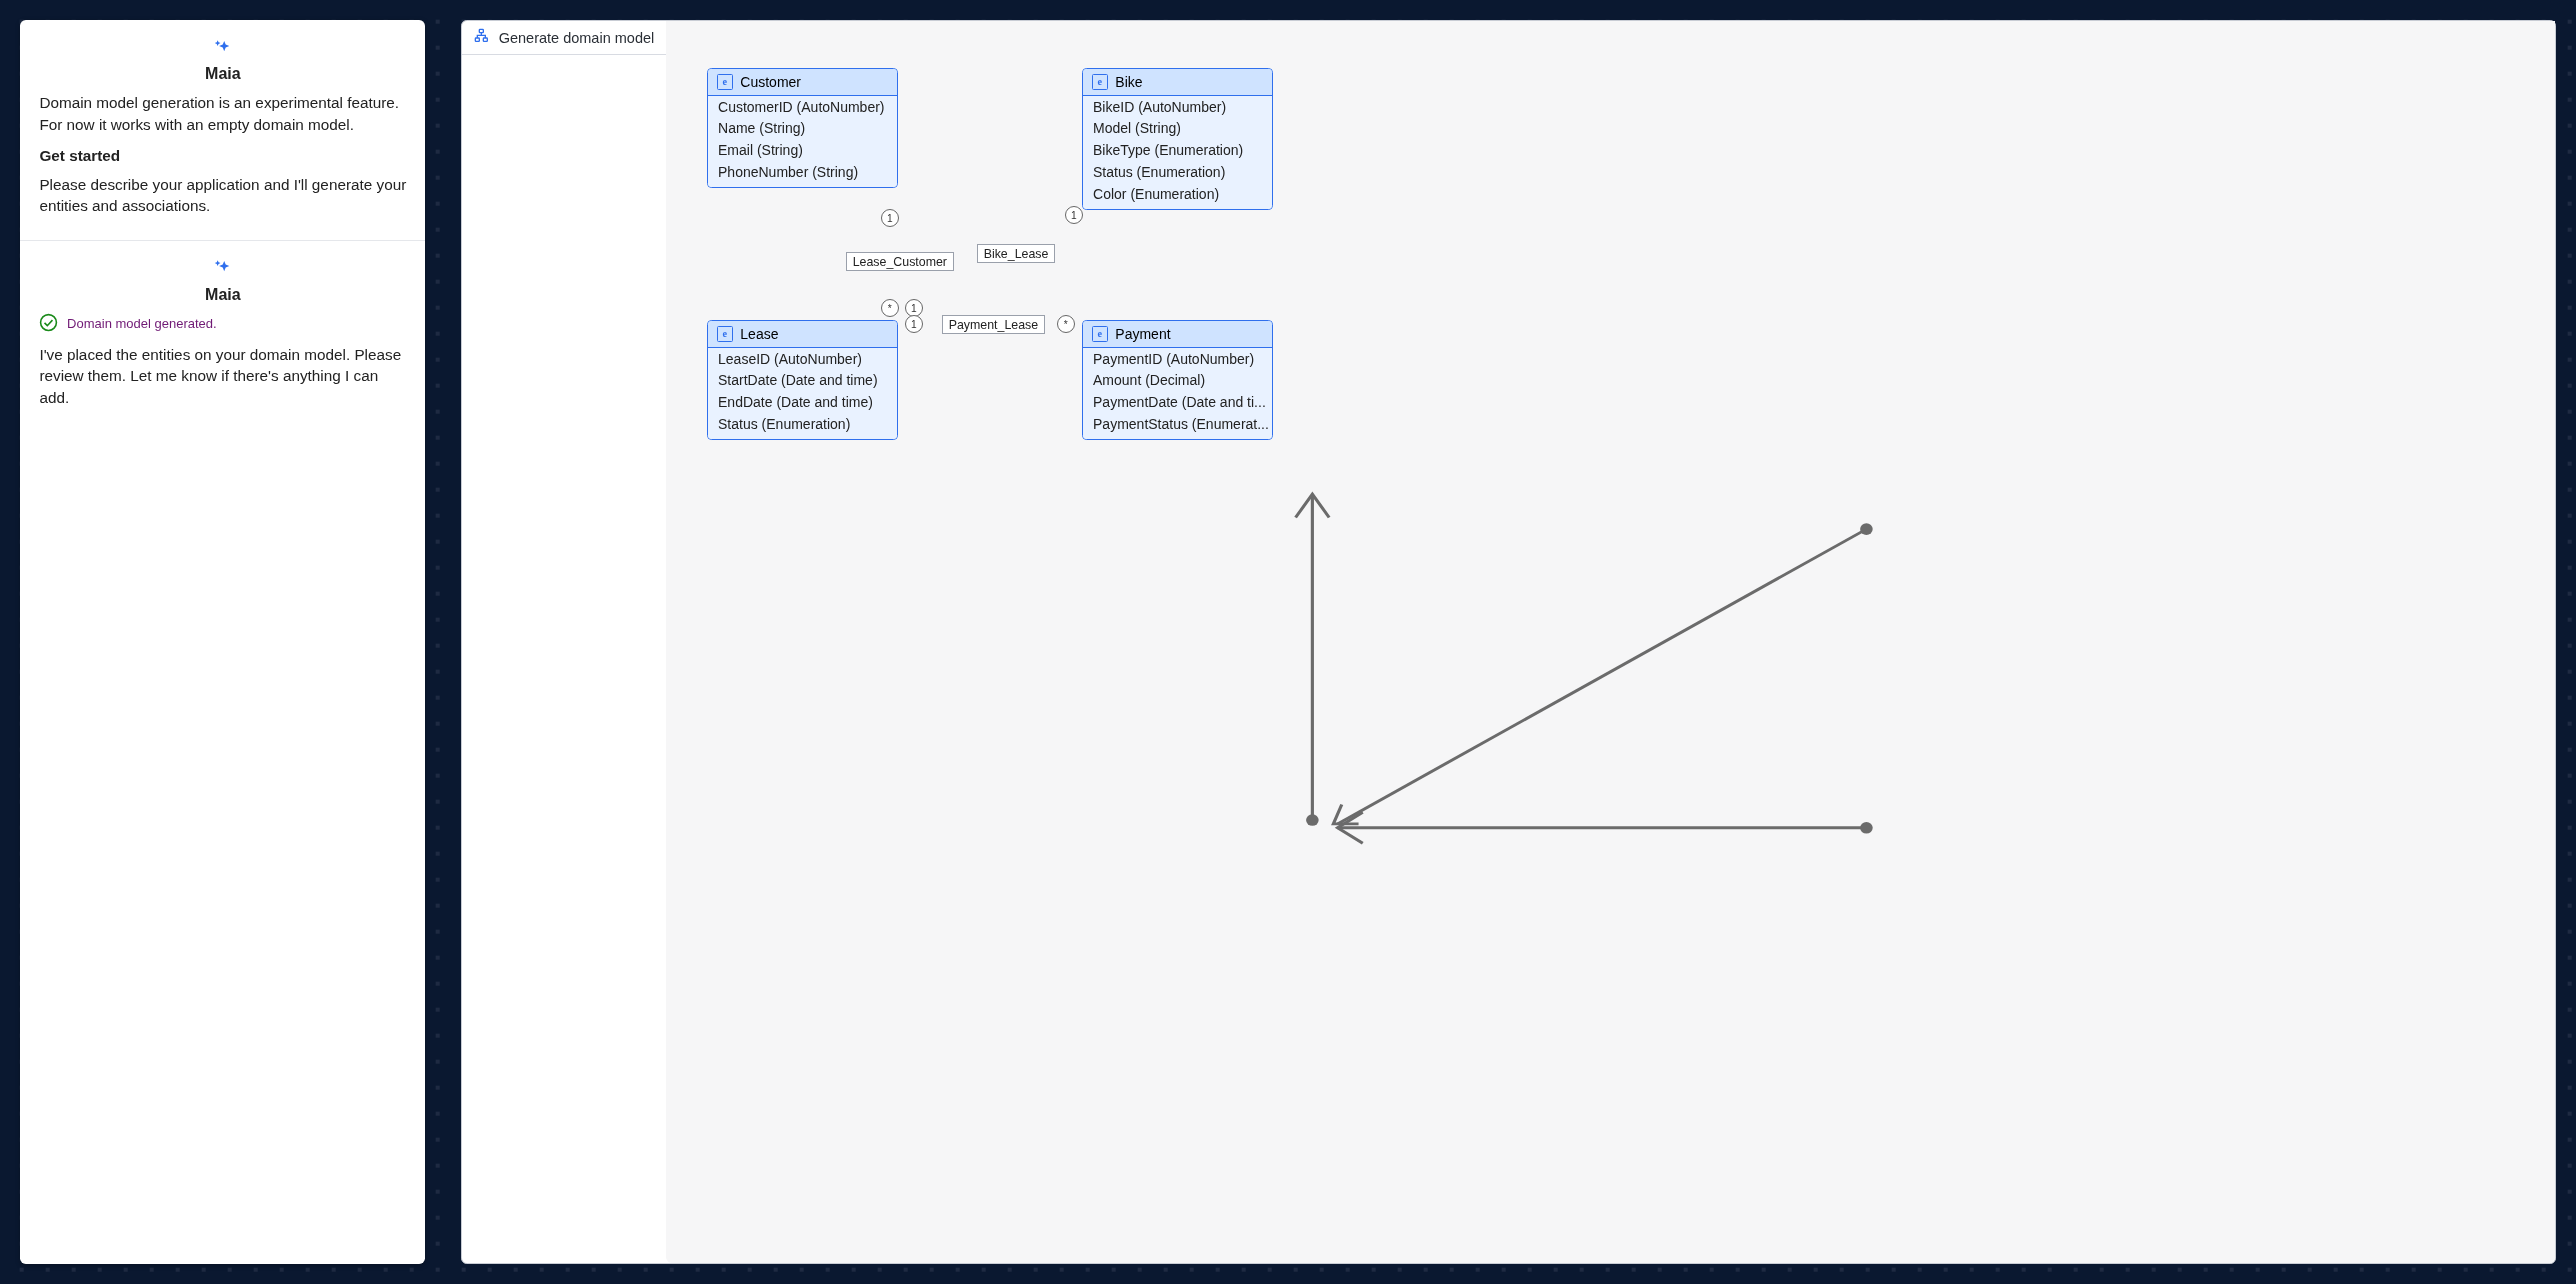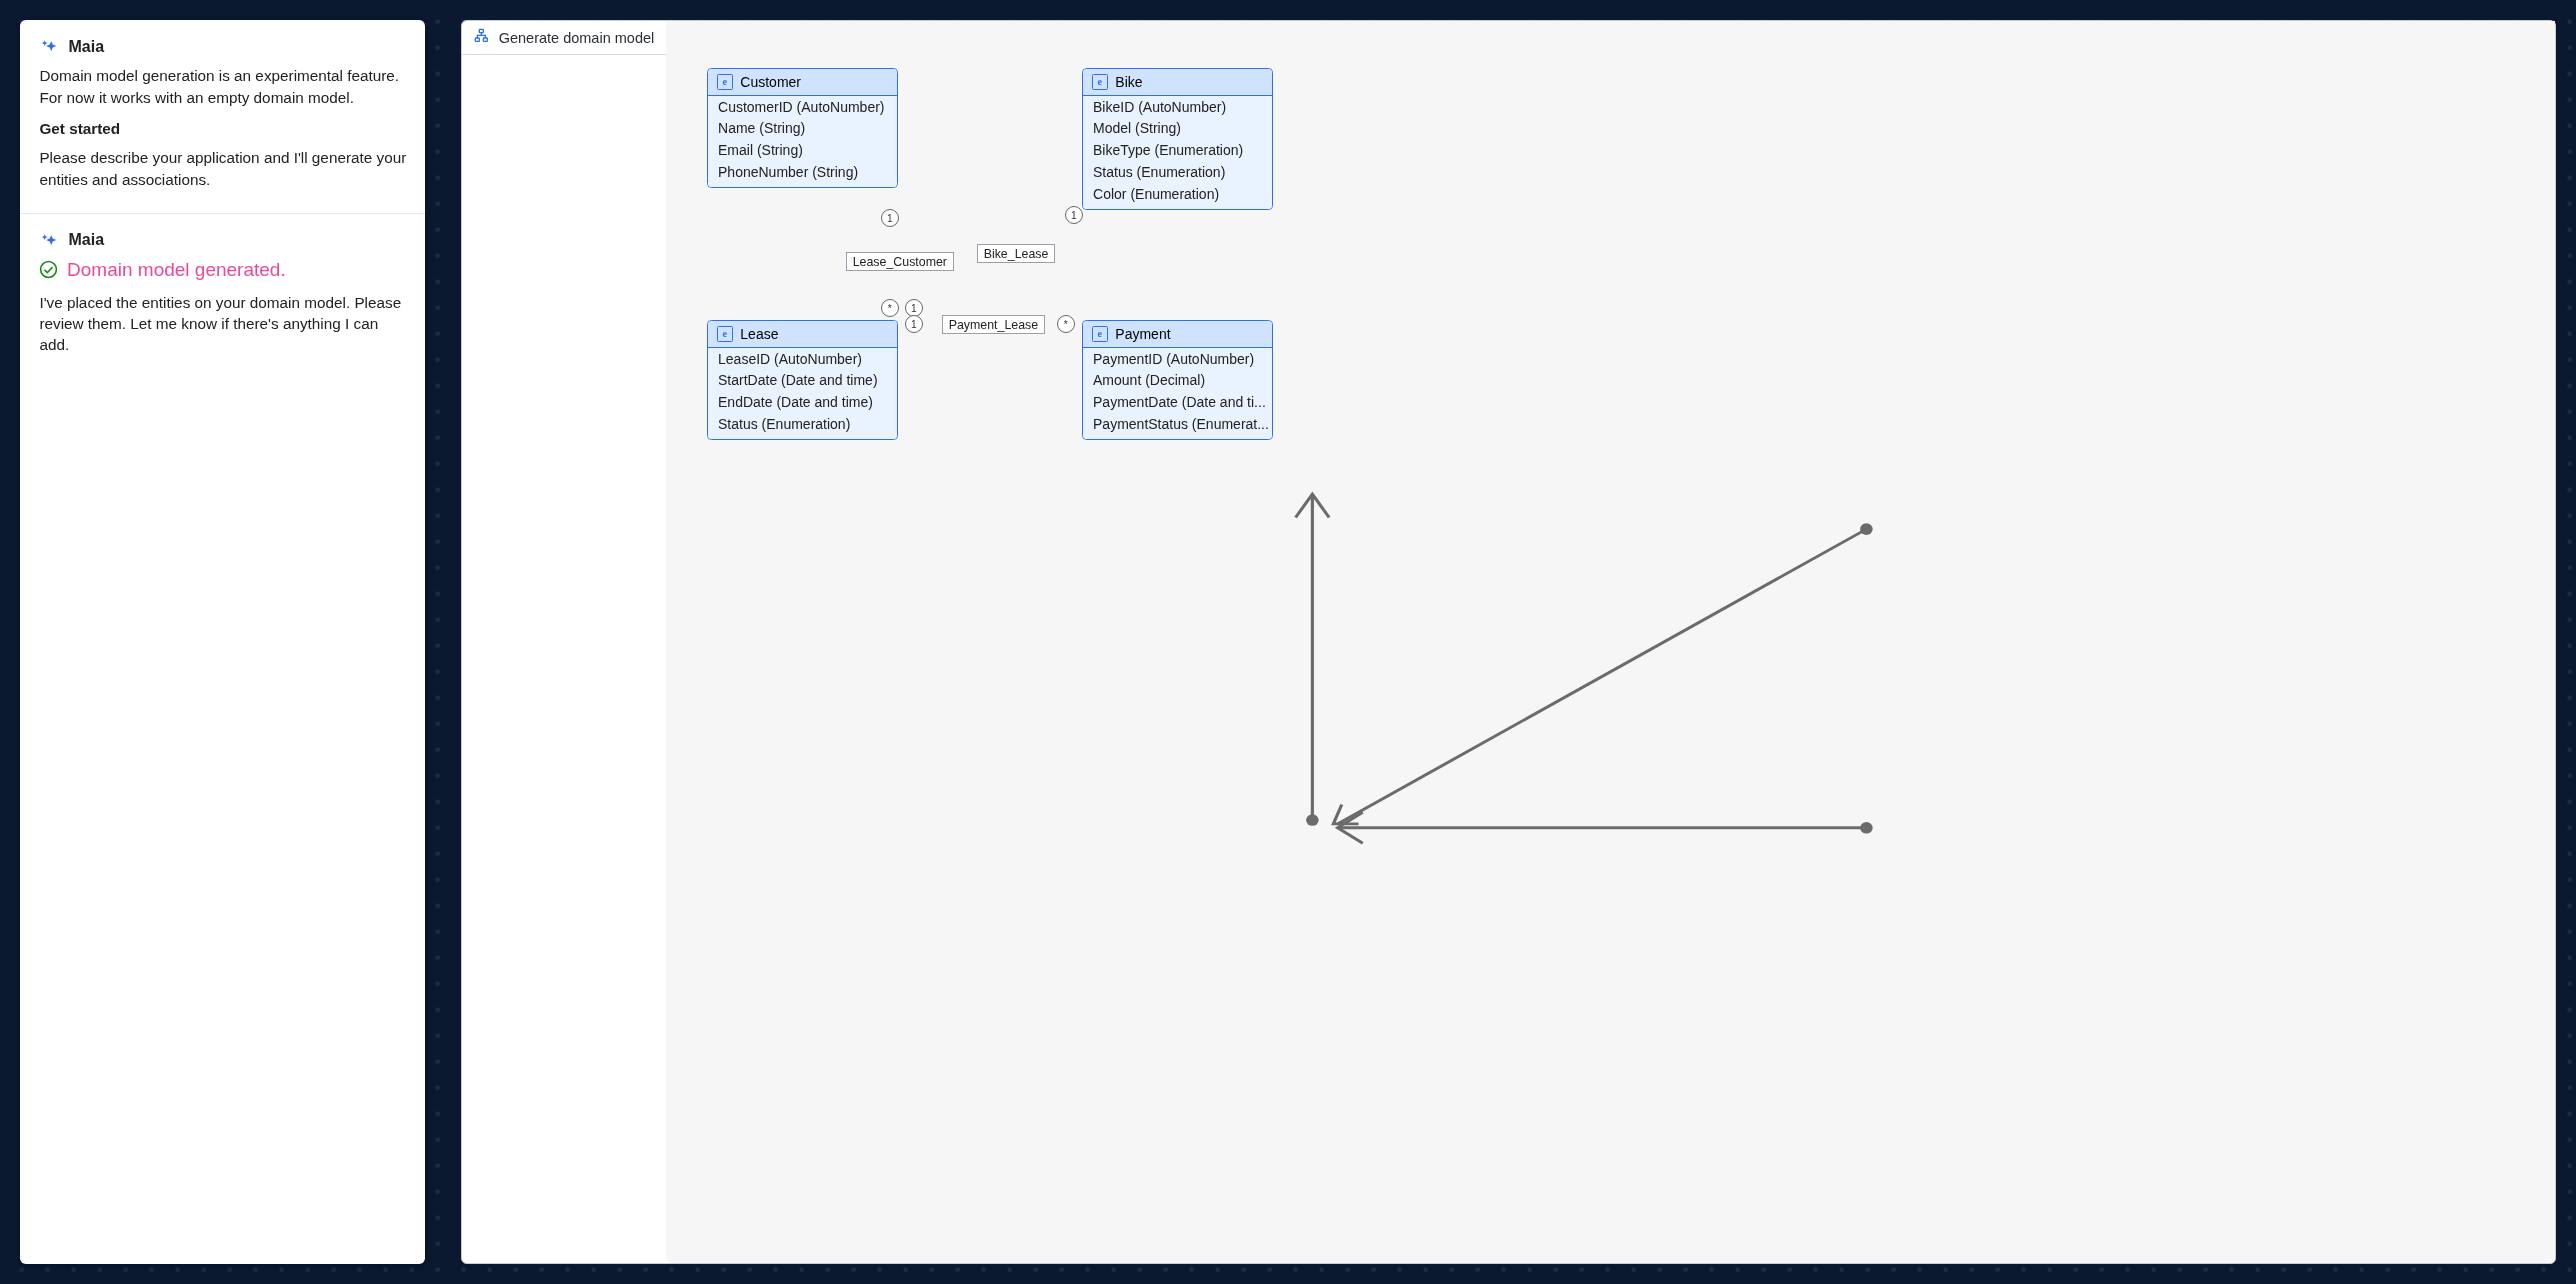--- a/index.html
+++ b/index.html
@@ -13,21 +13,21 @@
 }
 
 .page{position:absolute;inset:0;display:flex;gap:36px;padding:20.4px;box-sizing:border-box;}
 
 
 .chat-panel{flex:0 0 405px;background:#fff;border-radius:5.8px;
   box-shadow:0 1.5px 5.8px rgba(0,0,0,.25);overflow:hidden;
   display:flex;flex-direction:column;}
 .msg{padding:16px 19px 16px 19px;border-bottom:0.7px solid #e5e7eb;}
 .msg:last-child{border-bottom:none;}
-.msg-hdr{display:flex;align-items:center;gap:8.7px;margin-bottom:8.7px;}
+.msg-hdr{display:flex;align-items:center;gap:8.7px;margin-bottom:8.7px;flex-direction:column;}
 .msg-hdr .av{width:20.4px;height:20.4px;display:flex;align-items:center;justify-content:center;}
 .msg-hdr .name{font-weight:600;font-size:16px;color:#222;}
 .msg p{margin:0 0 7.3px 0;font-size:15.3px;line-height:1.4;color:#222;}
 .msg p.subhead{font-weight:600;margin-top:10.2px;}
 .msg .success-line{display:flex;align-items:center;gap:8.7px;margin-bottom:10.2px;}
 
 
 .avatar-img{width:20.4px;height:20.4px;border-radius:50%;
   background:linear-gradient(135deg,#b9725c,#6b3a2e);
   box-shadow:inset 0 0 0 0.7px rgba(0,0,0,.15);}
@@ -101,21 +101,21 @@
         </span>
         <span class="name">Maia</span>
       </div>
       <div class="success-line">
         <span>
           <svg width="19" height="19" viewBox="0 0 24 24" fill="none" stroke="#1a8a1a" stroke-width="2">
               <circle cx="12" cy="12" r="10"></circle>
               <polyline points="7 12.5 10.5 16 17 9"></polyline>
             </svg>
         </span>
-        <span style="font-size:19px;color:#ec4899">Domain model generated.</span>
+        <span style="font-size:13px;color:#701a75">Domain model generated.</span>
       </div>
       <p>I've placed the entities on your domain model. Please review them. Let me know if there's anything I can add.</p>
     </div>
 
   </div>
 
   <div class="diagram-panel">
     <div class="dp-header">
       <span>
         <svg width="16" height="16" viewBox="0 0 24 24" fill="none" stroke="#2f6fed" stroke-width="2">

